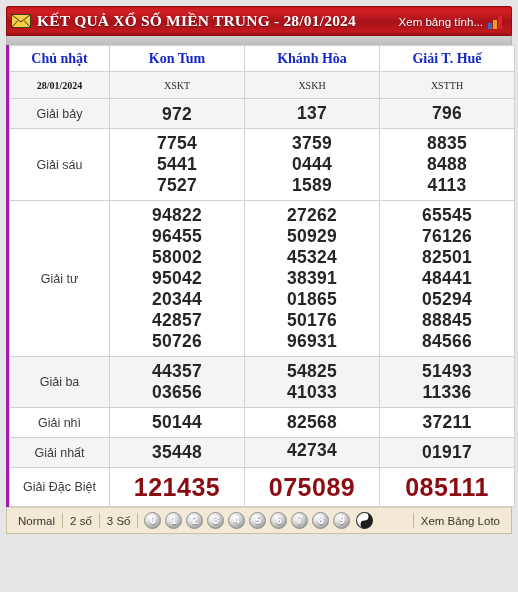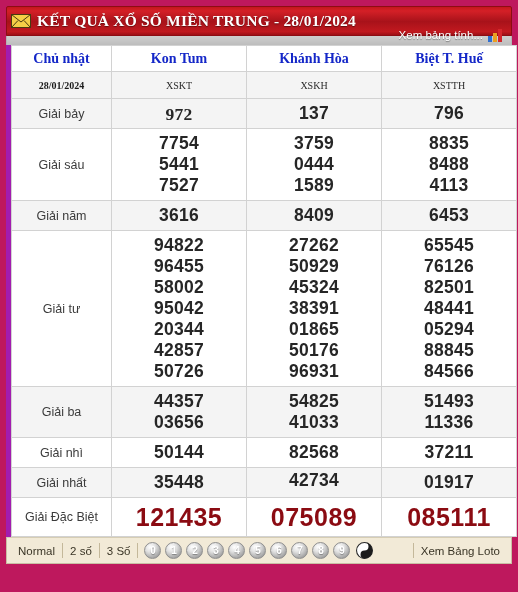--- a/index.html
+++ b/index.html
@@ -4,21 +4,21 @@
 <style>
   html, body {
     margin: 0;
     padding: 0;
     background: #ffffff;
   }
   #app {
     width: 518px;
     height: 592px;
     box-sizing: border-box;
-    background: #be185d;
+    background: #e5e5e5;
     padding: 6px 6px 0 6px;
     font-family: "Liberation Sans", sans-serif;
     position: relative;
     overflow: hidden;
   }
 
   
   .titlebar {
     height: 30px;
     background: linear-gradient(to bottom,
@@ -42,21 +42,21 @@
     font-family: "Liberation Serif", serif;
     font-weight: bold;
     font-size: 15.5px;
     letter-spacing: .2px;
     white-space: nowrap;
     text-shadow: 0 1px 1px rgba(0,0,0,.45);
   }
   .stats-link {
     position: absolute;
     right: 8px;
-    top: 13px;
+    top: 0;
     height: 30px;
     display: flex;
     align-items: center;
     gap: 5px;
     color: #ffffff;
     font-size: 11.5px;
     white-space: nowrap;
     text-shadow: 0 1px 1px rgba(0,0,0,.4);
     cursor: pointer;
   }
@@ -65,21 +65,21 @@
   .subbar {
     height: 9px;
     background: linear-gradient(to bottom, #cfcfcf, #bdbdbd);
     border-left: 1px solid #b4b4b4;
     border-right: 1px solid #b4b4b4;
   }
 
   
   .board {
     background: #ffffff;
-    border-left: 5px solid #a21caf;
+    border-left: 3px solid #a21caf;
     border-right: 1px solid #b9b9b9;
   }
   table.results {
     width: 100%;
     border-collapse: collapse;
     table-layout: fixed;
   }
   table.results td, table.results th {
     border: 1px solid #d2d2d2;
     text-align: center;
@@ -228,33 +228,33 @@
         <col class="c-label">
           <col class="c-data">
           <col class="c-data">
           <col class="c-data">
       </colgroup>
       <thead>
         <tr class="hdr-row">
           <th>Chủ nhật</th>
           <th>Kon Tum</th>
           <th>Khánh Hòa</th>
-          <th>Biệt T. Huế</th>
+          <th>Giải T. Huế</th>
         </tr>
       </thead>
       <tbody>
         <tr class="code-row">
           <td class="date-cell">28/01/2024</td>
           <td>XSKT</td>
           <td>XSKH</td>
           <td>XSTTH</td>
         </tr>
           <tr class="alt">
             <td class="prize-label">Giải bảy</td>
-            <td class="nums" style="padding-top: 4px; padding-bottom: 3px; font-family: Liberation Serif, serif;">
+            <td class="nums" style="padding-top: 4px; padding-bottom: 3px;">
               <div>972</div>
             </td>
             <td class="nums" style="padding-top: 4px; padding-bottom: 4px;">
               <div>137</div>
             </td>
             <td class="nums" style="padding-top: 4px; padding-bottom: 4px;">
               <div>796</div>
             </td>
           </tr>
           <tr class="plain">
@@ -266,32 +266,20 @@
             </td>
             <td class="nums" style="padding-top: 4px; padding-bottom: 4px;">
               <div>3759</div>
               <div>0444</div>
               <div>1589</div>
             </td>
             <td class="nums" style="padding-top: 4px; padding-bottom: 4px;">
               <div>8835</div>
               <div>8488</div>
               <div>4113</div>
-            </td>
-          </tr>
-          <tr class="alt">
-            <td class="prize-label">Giải năm</td>
-            <td class="nums" style="padding-top: 4px; padding-bottom: 4px;">
-              <div>3616</div>
-            </td>
-            <td class="nums" style="padding-top: 4px; padding-bottom: 4px;">
-              <div>8409</div>
-            </td>
-            <td class="nums" style="padding-top: 4px; padding-bottom: 4px;">
-              <div>6453</div>
             </td>
           </tr>
           <tr class="plain">
             <td class="prize-label">Giải tư</td>
             <td class="nums" style="padding-top: 4px; padding-bottom: 4px;">
               <div>94822</div>
               <div>96455</div>
               <div>58002</div>
               <div>95042</div>
               <div>20344</div>

